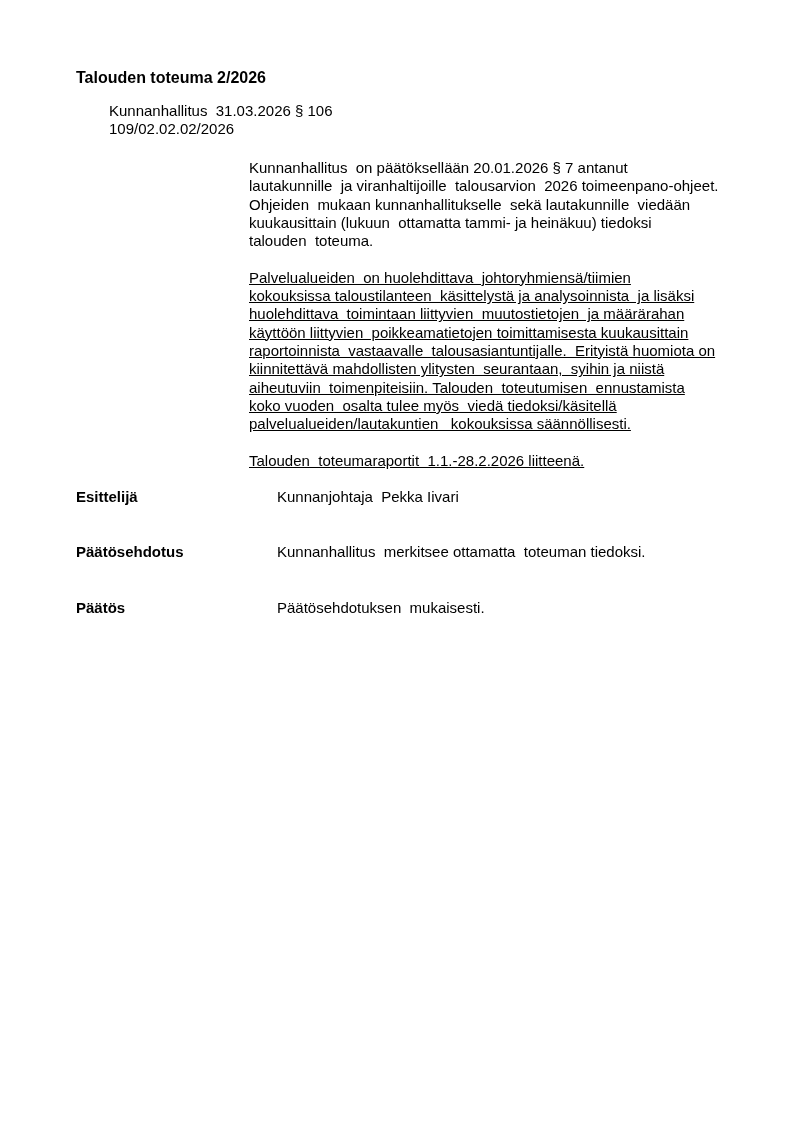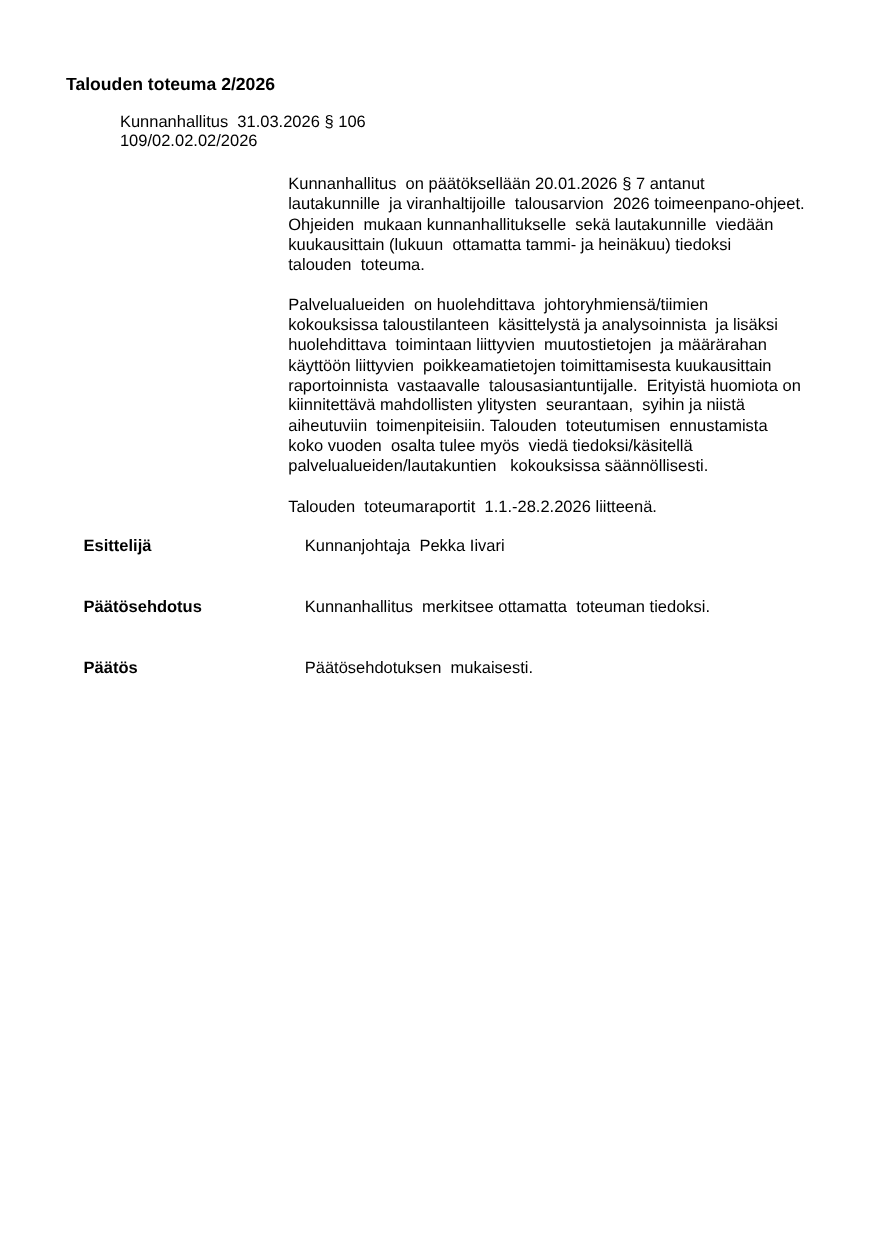--- a/index.html
+++ b/index.html
@@ -8,21 +8,21 @@
     position: relative;
     width: 794px;
     height: 1122px;
     background: #ffffff;
     font-family: "Liberation Sans", sans-serif;
     color: #000000;
     overflow: hidden;
   }
   .doc-title {
     position: absolute;
-    left: 60px;
+    left: 76px;
     top: 68px;
     font-size: 16px;
     font-weight: bold;
     line-height: 19px;
     white-space: pre-wrap;
   }
   .doc-header {
     position: absolute;
     left: 76px;
     top: 102px;
@@ -31,27 +31,27 @@
     white-space: pre-wrap;
     margin-left: 33px;
   }
   .doc-body {
     position: absolute;
     left: 249px;
     top: 159px;
     width: 505px;
     font-size: 15px;
     line-height: 18.3px;
-    margin-left: 13px;
   }
   .doc-body .para {
     white-space: pre-wrap;
   }
   .doc-body .para + .para {
     margin-top: 18.3px;
+    text-decoration: underline;
   }
   .doc-rows {
     position: absolute;
     left: 76px;
     top: 488px;
     width: 680px;
     font-size: 15px;
     line-height: 18.3px;
   }
   .doc-row {

